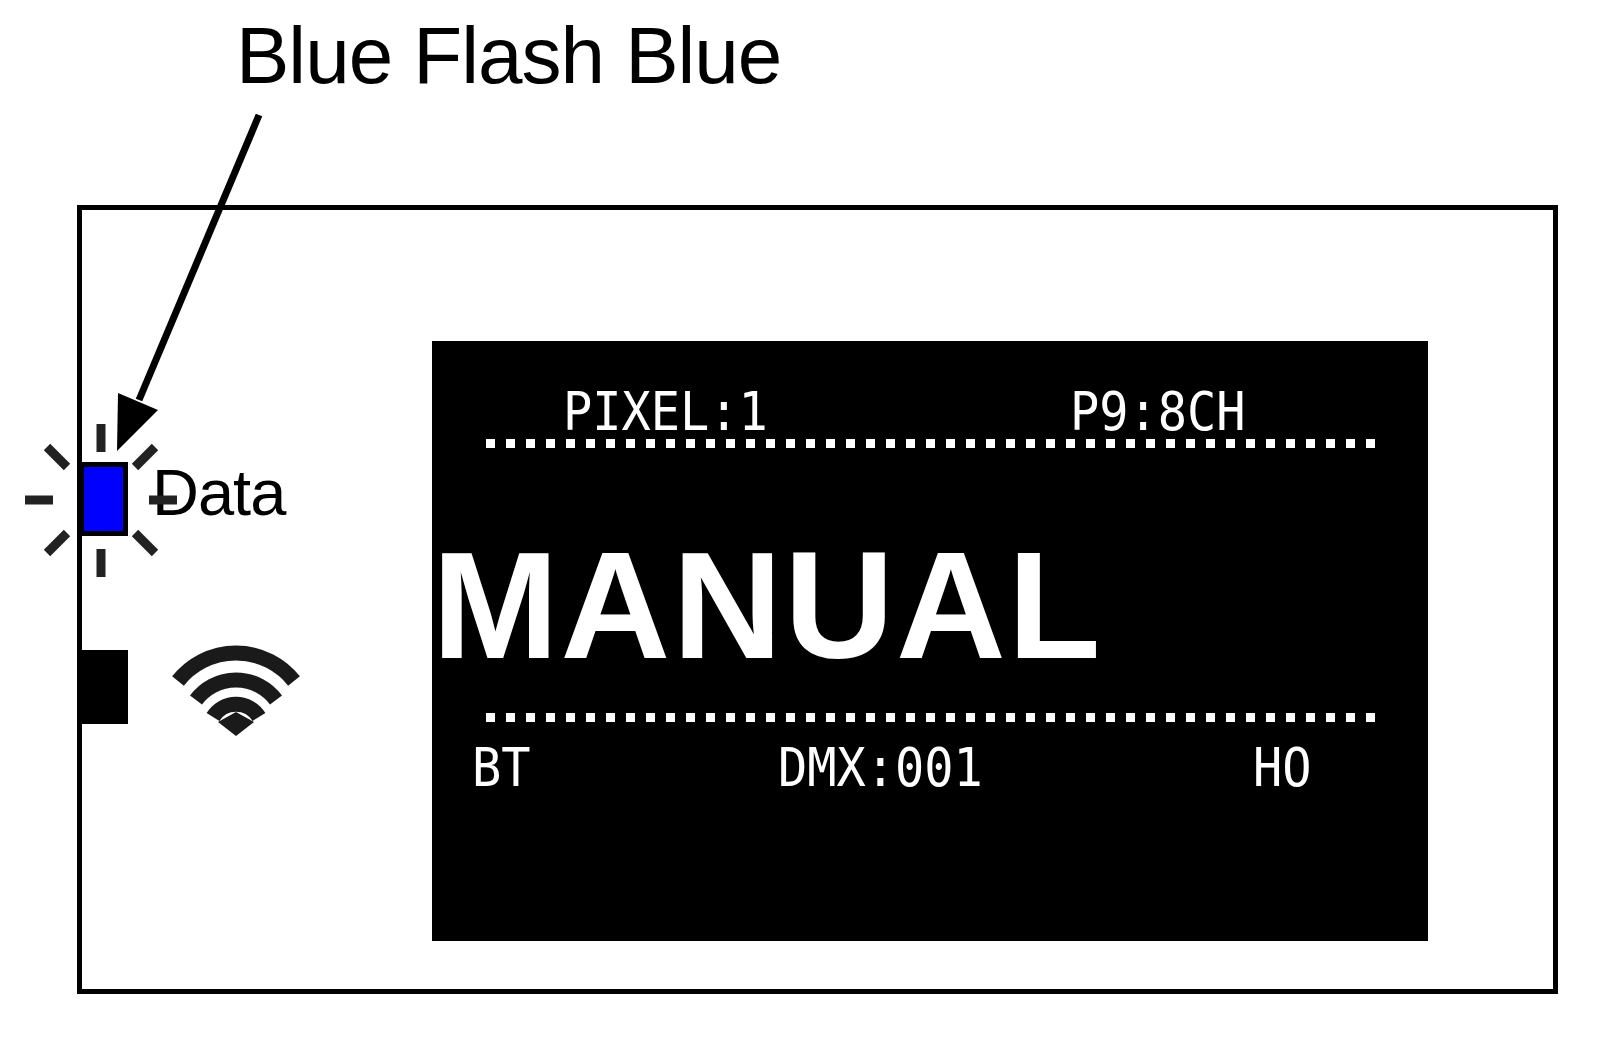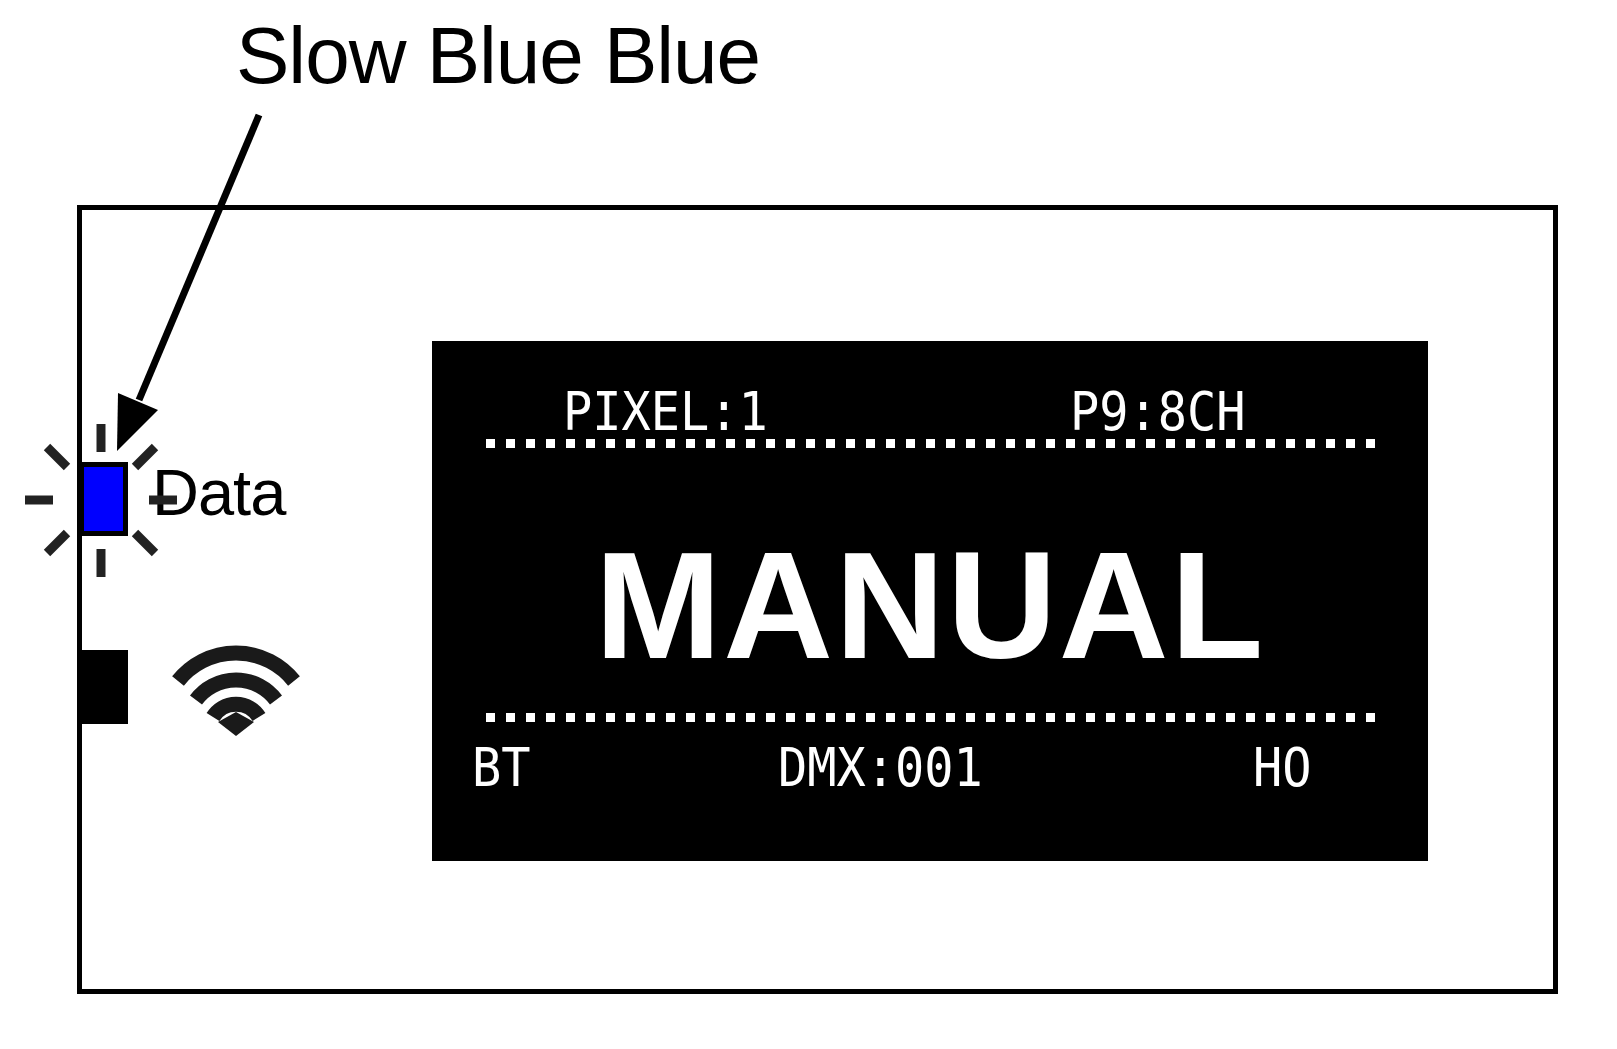--- a/index.html
+++ b/index.html
@@ -7,50 +7,50 @@
   .caption {
     position: absolute; left: 236px; top: 16px;
     font-family: "Liberation Sans", sans-serif; font-size: 80px; color: #000;
     line-height: 1; letter-spacing: -1px; white-space: nowrap;
   }
   .device {
     position: absolute; left: 77px; top: 205px; width: 1471px; height: 779px;
     border: 5px solid #000; background: #fff;
   }
   .screen {
-    position: absolute; left: 432px; top: 341px; width: 996px; height: 520px;
+    position: absolute; left: 432px; top: 341px; width: 996px; height: 600px;
     background: #000;
   }
   .mono { font-family: "DejaVu Sans Mono", monospace; color: #fff; position: absolute; font-size: 54px; line-height: 1; white-space: nowrap; transform: scaleX(0.9); transform-origin: left top; }
   .dots {
     position: absolute; left: 54px; width: 894px; height: 9px;
     background-image: repeating-linear-gradient(to right, #fff 0 9px, transparent 9px 20px);
   }
   .big {
-    position: absolute; left: 0; right: 0; top: 188px; text-align: center;
+    position: absolute; left: 0; right: 0; top: 188px; 
     font-family: "Liberation Sans", sans-serif; font-weight: bold; color: #fff;
     font-size: 152px; line-height: 1; letter-spacing: 2px;
   }
   .led {
     position: absolute; left: 79px; top: 462px; width: 39px; height: 64px;
     background: #0000ff; border: 5px solid #000;
   }
   .port {
     position: absolute; left: 78px; top: 650px; width: 50px; height: 74px; background: #000;
   }
   .data-label {
     position: absolute; left: 152px; top: 460px; font-family: "Liberation Sans", sans-serif;
     font-size: 65px; line-height: 1; color: #000; letter-spacing: -1px;
   }
   svg.overlay { position: absolute; left: 0; top: 0; }
 </style>
 </head>
 <body>
 
-<div class="caption">Slow Blue Blue</div>
+<div class="caption">Blue Flash Blue</div>
 
 <div class="device"></div>
 
 <div class="screen">
   <div class="mono" style="left:131px; top:44px;">PIXEL:1</div>
   <div class="mono" style="left:638px; top:44px;">P9:8CH</div>
   <div class="dots" style="top:98px;"></div>
   <div class="big">MANUAL</div>
   <div class="dots" style="top:372px;"></div>
   <div class="mono" style="left:40px; top:400px;">BT</div>

